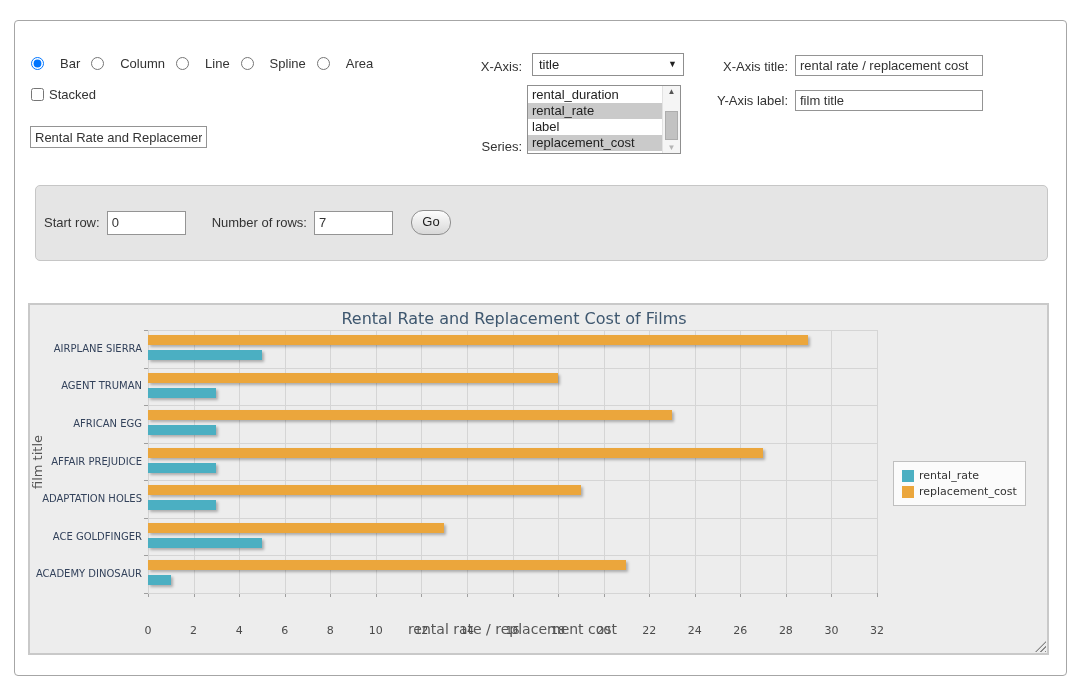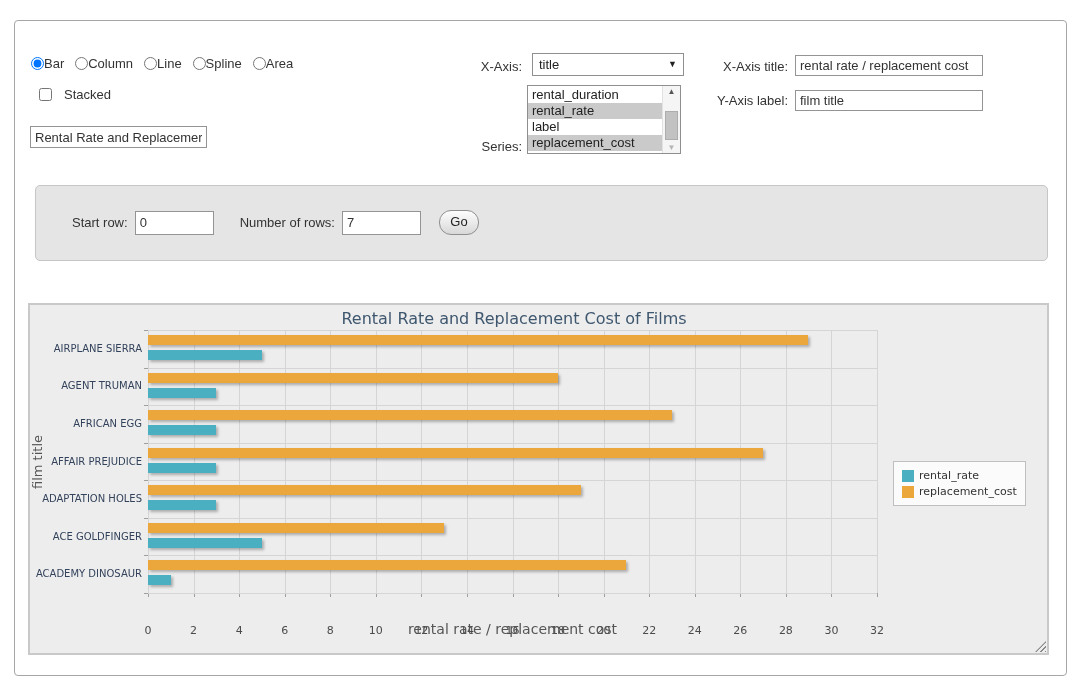--- a/index.html
+++ b/index.html
@@ -9,22 +9,22 @@
 
   
   .frame{position:absolute;left:14px;top:20px;width:1051px;height:654px;
          border:1px solid #a6a6a6;border-radius:4px;}
   .legend-box{position:absolute;left:28px;top:7px;z-index:6;background:#fff;
               border:1px solid #bdbdbd;box-shadow:2px 2px 3px rgba(0,0,0,.25);
               padding:5px 15px;font-weight:bold;font-size:13px;color:#333;}
 
   
   .radio-row{position:absolute;left:31px;top:56px;display:flex;align-items:center;gap:11px;}
-  .radio-row label{display:flex;align-items:center;gap:0;cursor:default;}
-  .stacked-row{position:absolute;left:39px;top:87px;display:flex;align-items:center;gap:12px;}
+  .radio-row label{display:flex;align-items:center;gap:16px;cursor:default;}
+  .stacked-row{position:absolute;left:31px;top:87px;display:flex;align-items:center;gap:5px;}
   input[type=radio],input[type=checkbox]{margin:0;}
 
   input[type=text]{border:1px solid #949494;background:#fff;color:#333;
                    font:13px "Liberation Sans",sans-serif;padding:2px 4px;box-sizing:border-box;}
   .title-input{position:absolute;left:30px;top:126px;width:177px;height:22px;}
 
   .lbl{position:absolute;text-align:right;color:#333;}
   .lbl-xaxis{left:446px;top:59px;width:76px;}
   .lbl-series{left:446px;top:139px;width:76px;}
   .lbl-xlabel{left:710px;top:59px;width:78px;}
@@ -43,21 +43,21 @@
   .sb .up{position:absolute;top:1px;left:0;right:0;text-align:center;font-size:8px;color:#555;}
   .sb .down{position:absolute;bottom:1px;left:0;right:0;text-align:center;font-size:8px;color:#b5b5b5;}
   .sb .thumb{position:absolute;left:2px;right:2px;top:25px;height:27px;background:#c2c2c2;border:1px solid #adadad;}
 
   .input-xlabel{position:absolute;left:795px;top:55px;width:188px;height:21px;}
   .input-ylabel{position:absolute;left:795px;top:90px;width:188px;height:21px;}
 
   
   .go-panel{position:absolute;left:35px;top:185px;width:1013px;height:76px;box-sizing:border-box;
             background:#e5e5e5;border:1px solid #c6c6c6;border-radius:5px;}
-  .go-panel .row{position:absolute;left:36px;top:24px;display:flex;align-items:center;}
+  .go-panel .row{position:absolute;left:8px;top:24px;display:flex;align-items:center;}
   .gp-lbl{margin-right:7px;}
   .gp-input{width:79px;height:24px;margin-right:26px;}
   .go-btn{margin-left:18px;width:38px;height:23px;border:1px solid #8f8f8f;border-radius:12px;
           background:linear-gradient(#fdfdfd,#d8d8d8);color:#222;font:13px "Liberation Sans",sans-serif;
           text-align:center;line-height:21px;cursor:default;}
 
   
   .chart-box{position:absolute;left:28px;top:303px;width:1021px;height:352px;box-sizing:border-box;
              background:#ededed;border:2px solid #c9c9c9;}
   .chart-title{position:absolute;left:0;top:4px;width:968px;text-align:center;

